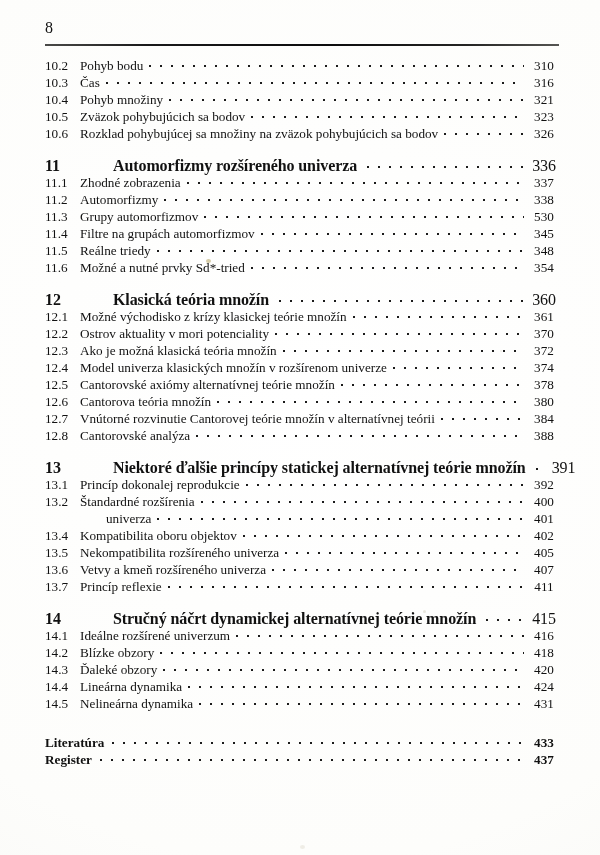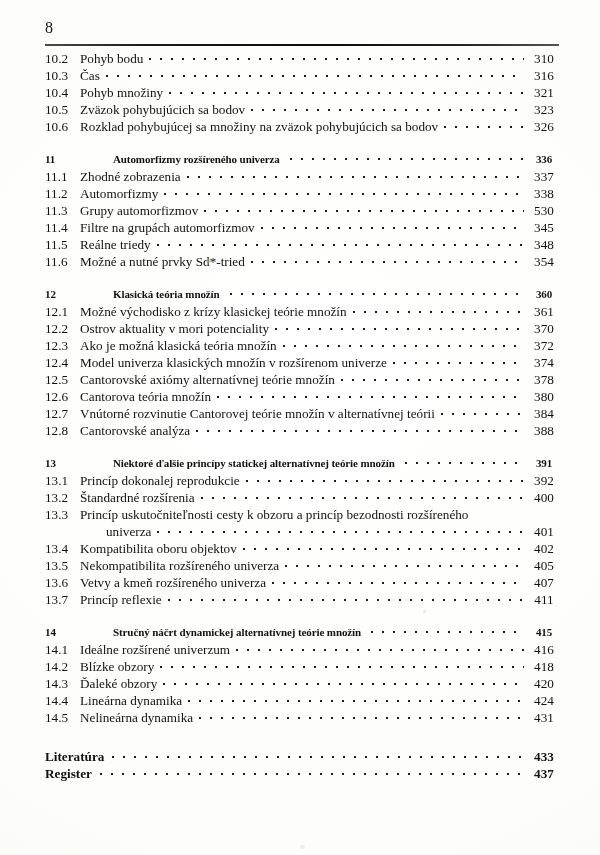--- a/index.html
+++ b/index.html
@@ -37,21 +37,21 @@
     position: absolute;
     left: 45px;
     top: 44px;
     width: 514px;
     height: 2px;
     background: linear-gradient(to right, #4a4a48 0%, #19191a 20%, #0c0c0d 55%, #242423 82%, #555553 100%);
   }
   .toc {
     position: absolute;
     left: 45px;
-    top: 50px;
+    top: 57px;
     width: 514px;
   }
   .entry {
     position: relative;
     display: flex;
     align-items: baseline;
     font-size: 13.2px;
     line-height: 17px;
     white-space: nowrap;
   }
@@ -84,32 +84,32 @@
   }
   .entry .pageno {
     flex: 0 0 auto;
     width: 30px;
     text-align: center;
     padding-left: 5px;
   }
   
   .entry.chapter {
     font-weight: bold;
-    font-size: 11px;
+    font-size: 16px;
     letter-spacing: -0.1px;
   }
   .entry.chapter .num {
     width: 22px;
   }
   .entry.chapter .title {
     padding-right: 10px;
     margin-left: 46px;
   }
   .entry.chapter .pageno {
-    font-weight: bold;
+    font-weight: normal;
   }
   .entry.backmatter {
     font-weight: bold;
   }
   .entry.backmatter .title { padding-right: 8px; text-align: center; }
   
   .entry.cont .num { width: 35px; }
   .entry.cont .title { padding-left: 26px; }
   .entry.noleader .leader::before { display: none; }
   .gap { height: 15px; }
@@ -279,26 +279,20 @@
           <span class="title">Princíp dokonalej reprodukcie</span>
           <span class="leader"></span>
           <span class="pageno">392</span>
         </div>
         <div class="entry">
           <span class="num">13.2</span>
           <span class="title">Štandardné rozšírenia</span>
           <span class="leader"></span>
           <span class="pageno">400</span>
         </div>
-        <div class="entry noleader">
-          <span class="num">13.3</span>
-          <span class="title">Princíp uskutočniteľnosti cesty k obzoru a princíp bezodnosti rozšíreného</span>
-          <span class="leader"></span>
-          <span class="pageno"></span>
-        </div>
         <div class="entry cont">
           <span class="num"></span>
           <span class="title">univerza</span>
           <span class="leader"></span>
           <span class="pageno">401</span>
         </div>
         <div class="entry">
           <span class="num">13.4</span>
           <span class="title">Kompatibilita oboru objektov</span>
           <span class="leader"></span>

